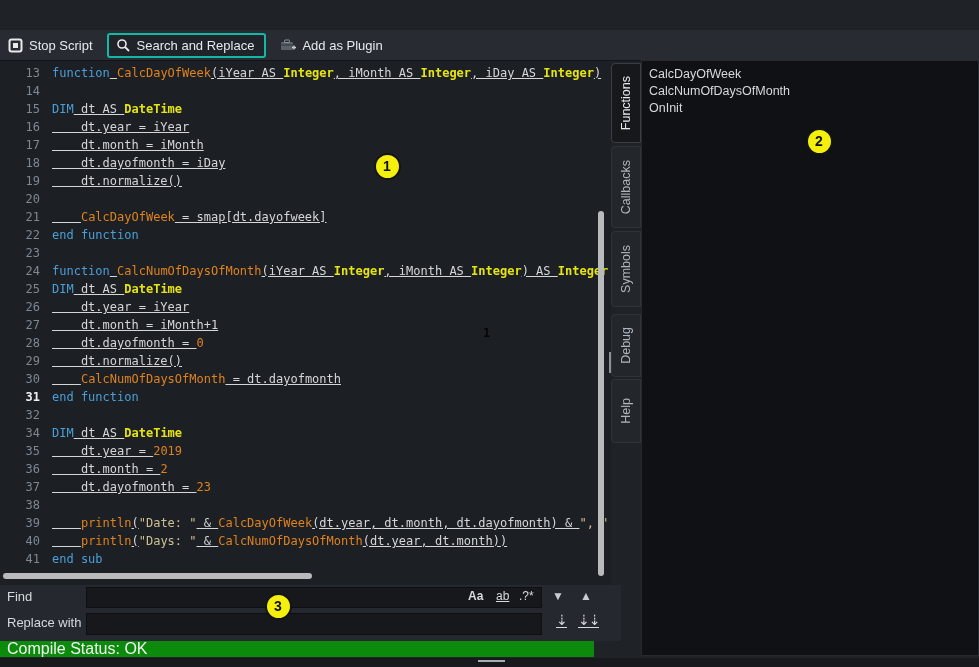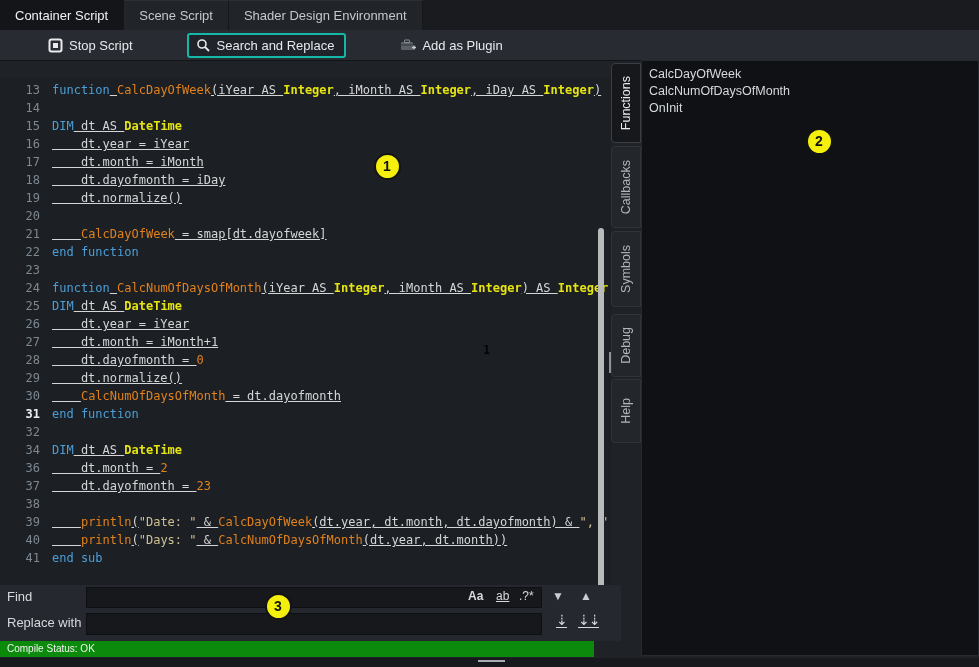--- a/index.html
+++ b/index.html
@@ -14,28 +14,27 @@
     padding:0 15px;line-height:29px;font-size:13px;color:#c3c8ce;
     background:#212429;border-right:1px solid #15171a;border-top:1px solid #2c3036;
     white-space:nowrap;cursor:default;
   }
   .top-tab.active{background:#131518;color:#f0f2f4;border-top:1px solid #131518;}
   
   #toolbar{
     position:absolute;left:0;top:30px;width:100%;height:31px;background:#282b31;
     border-bottom:1px solid #121417;display:flex;align-items:center;gap:14px;padding-left:8px;box-sizing:border-box;
   }
-  .tool-btn{display:flex;align-items:center;gap:6px;color:#e6e9ec;font-size:13px;white-space:nowrap;margin-left:40px;}
+  .tool-btn{display:flex;align-items:center;gap:6px;color:#e6e9ec;font-size:13px;white-space:nowrap;}
   .tool-btn.bordered{border:2px solid #14b8a6;border-radius:3px;background:#20242a;padding:3px 10px 3px 7px;}
   
   #editor{
     position:absolute;left:0;top:61px;width:611px;height:524px;background:#1c1f23;
     font-family:"DejaVu Sans Mono","Liberation Mono",monospace;font-size:12px;line-height:18px;
     overflow:hidden;
-    margin-top:17px;
   }
   #code-lines{position:absolute;left:0;top:3px;width:100%;height:510px;overflow:hidden;}
   .line{display:flex;height:18px;white-space:pre;}
   .ln{width:40px;text-align:right;color:#7e8892;flex:0 0 40px;}
   .ln.cur{color:#eceef0;font-weight:bold;}
   .codetext{padding-left:12px;white-space:pre;}
   .tk-k{color:#4b9fd8;}
   .tk-o{color:#e0821e;}
   .tk-y{color:#e6e412;font-weight:bold;}
   .tk-s{color:#cfc092;}
@@ -63,41 +62,36 @@
   #func-list{padding-top:5px;}
   
   #findpanel{position:absolute;left:0;top:585px;width:621px;height:56px;background:#25282e;}
   .fr-label{position:absolute;left:7px;color:#d6d9dc;font-size:13px;}
   .fr-field{position:absolute;left:86px;width:456px;height:21px;background:#16181c;border:1px solid #0d0f12;box-sizing:border-box;color:#d4d6d8;font-size:12px;padding:0 4px;outline:none;}
   .mini-btn{position:absolute;color:#d8dadd;font-size:12px;cursor:default;}
   .tri-btn{position:absolute;color:#c9cdd1;font-size:12px;cursor:default;}
   .arr-btn{position:absolute;color:#d8dadd;font-size:14px;border-bottom:1px solid #d8dadd;line-height:14px;cursor:default;letter-spacing:-1px;}
   
   #statusbar{position:absolute;left:0;top:641px;width:594px;height:16px;line-height:16px;
-    color:#f2f4f2;font-size:10px;padding-left:7px;box-sizing:border-box;white-space:nowrap;}
+    color:#f2f4f2;font-size:16px;padding-left:7px;box-sizing:border-box;white-space:nowrap;}
   
   #bottomstrip{position:absolute;left:0;top:658px;width:100%;height:9px;background:#17191d;}
   #bottom-handle{position:absolute;left:478px;top:2px;width:27px;height:2px;background:#a9adb2;}
   
   .ann{
     position:absolute;width:27px;height:27px;border-radius:50%;background:#f4ef0c;
     border:2px solid #141414;box-sizing:border-box;display:flex;align-items:center;justify-content:center;
     color:#111;font-weight:bold;font-size:14px;z-index:50;
   }
 </style>
 </head>
 <body>
 
 <div id="window">
 
-  <div id="tabbar">
-      <div class="top-tab active">Container Script</div>
-      <div class="top-tab">Scene Script</div>
-      <div class="top-tab">Shader Design Environment</div>
-    </div>
 
   <div id="toolbar">
     <div class="tool-btn">
       <span style="display:flex;">
         <svg width="15" height="15" viewBox="0 0 15 15">
           <rect x="1.5" y="1.5" width="12" height="12" rx="2" fill="none" stroke="#e8eaec" stroke-width="2"></rect>
           <rect x="5" y="5" width="5" height="5" fill="#e8eaec"></rect>
         </svg>
       </span>
       <span>Stop Script</span>
@@ -140,20 +134,21 @@
         <div class="line"><span class="ln">24</span><span class="codetext"><span class="tk-k">function</span><span class="tk-p"> </span><span class="tk-o">CalcNumOfDaysOfMonth</span><span class="tk-p">(iYear AS </span><span class="tk-y">Integer</span><span class="tk-p">, iMonth AS </span><span class="tk-y">Integer</span><span class="tk-p">) AS </span><span class="tk-y">Integer</span></span></div>
         <div class="line"><span class="ln">25</span><span class="codetext"><span class="tk-k">DIM</span><span class="tk-p"> dt AS </span><span class="tk-y">DateTime</span></span></div>
         <div class="line"><span class="ln">26</span><span class="codetext"><span class="tk-p">    dt.year = iYear</span></span></div>
         <div class="line"><span class="ln">27</span><span class="codetext"><span class="tk-p">    dt.month = iMonth+1</span></span></div>
         <div class="line"><span class="ln">28</span><span class="codetext"><span class="tk-p">    dt.dayofmonth = </span><span class="tk-o">0</span></span></div>
         <div class="line"><span class="ln">29</span><span class="codetext"><span class="tk-p">    dt.normalize()</span></span></div>
         <div class="line"><span class="ln">30</span><span class="codetext"><span class="tk-p">    </span><span class="tk-o">CalcNumOfDaysOfMonth</span><span class="tk-p"> = dt.dayofmonth</span></span></div>
         <div class="line"><span class="ln cur">31</span><span class="codetext"><span class="tk-k">end function</span></span></div>
         <div class="line"><span class="ln">32</span><span class="codetext"></span></div>
         <div class="line"><span class="ln">34</span><span class="codetext"><span class="tk-k">DIM</span><span class="tk-p"> dt AS </span><span class="tk-y">DateTime</span></span></div>
+        <div class="line"><span class="ln">35</span><span class="codetext"><span class="tk-p">    dt.year = </span><span class="tk-o">2019</span></span></div>
         <div class="line"><span class="ln">36</span><span class="codetext"><span class="tk-p">    dt.month = </span><span class="tk-o">2</span></span></div>
         <div class="line"><span class="ln">37</span><span class="codetext"><span class="tk-p">    dt.dayofmonth = </span><span class="tk-o">23</span></span></div>
         <div class="line"><span class="ln">38</span><span class="codetext"></span></div>
         <div class="line"><span class="ln">39</span><span class="codetext"><span class="tk-p">    </span><span class="tk-o">println</span><span class="tk-p">(</span><span class="tk-s">"Date: "</span><span class="tk-p"> &amp; </span><span class="tk-o">CalcDayOfWeek</span><span class="tk-p">(dt.year, dt.month, dt.dayofmonth) &amp; </span><span class="tk-s">", "</span></span></div>
         <div class="line"><span class="ln">40</span><span class="codetext"><span class="tk-p">    </span><span class="tk-o">println</span><span class="tk-p">(</span><span class="tk-s">"Days: "</span><span class="tk-p"> &amp; </span><span class="tk-o">CalcNumOfDaysOfMonth</span><span class="tk-p">(dt.year, dt.month))</span></span></div>
         <div class="line"><span class="ln">41</span><span class="codetext"><span class="tk-k">end sub</span></span></div>
       </div>
     <div id="vscroll"></div>
     <div id="hscroll"></div>
     <div id="stray-one" style="left: 483px; top: 263px;">1</div>

